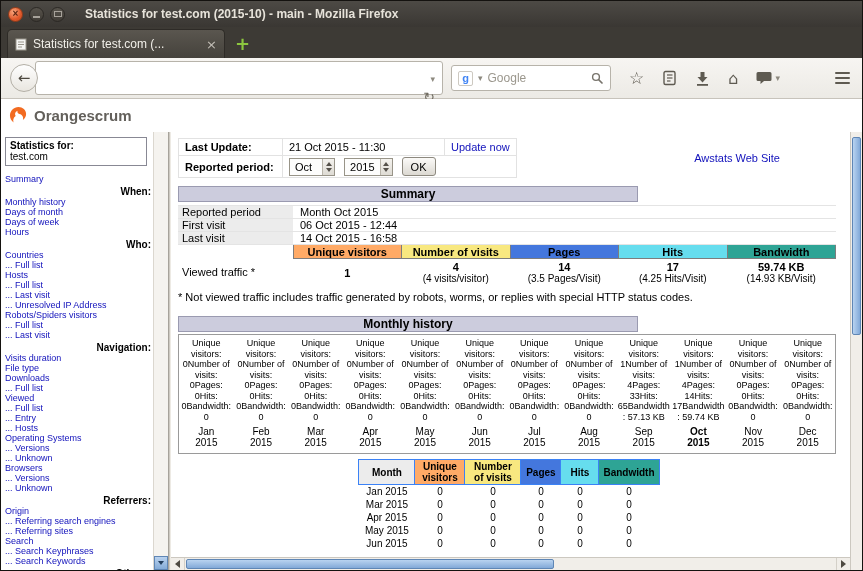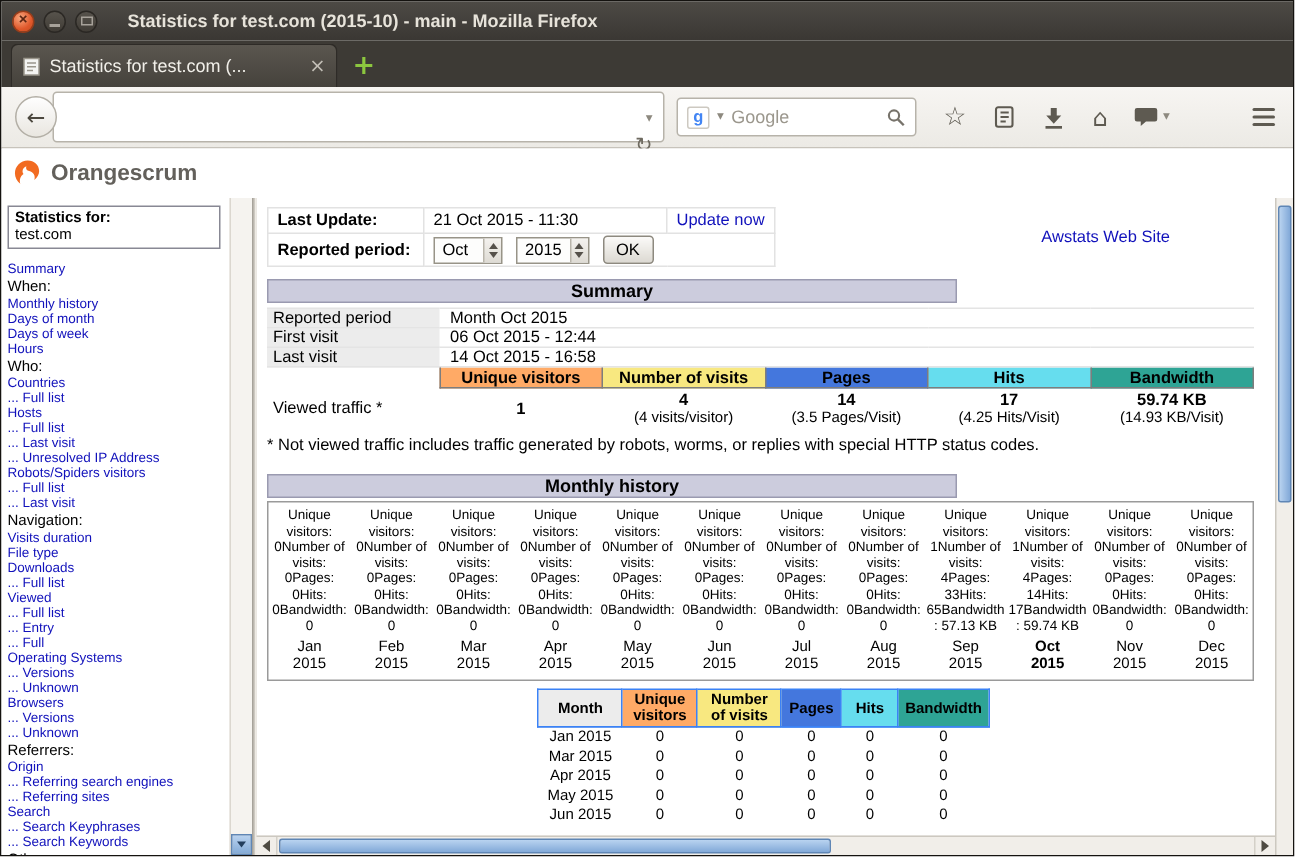--- a/index.html
+++ b/index.html
@@ -61,21 +61,21 @@
   .hs-btn.right{right:0;border-left:1px solid #d4d0c8;}
   .tri-left{border-top:4px solid transparent;border-bottom:4px solid transparent;border-right:5px solid #4e4a42;display:block;}
   .tri-right{border-top:4px solid transparent;border-bottom:4px solid transparent;border-left:5px solid #4e4a42;display:block;}
   .hs-thumb{position:absolute;left:15px;width:368px;top:1px;bottom:1px;background:linear-gradient(#b9d3f0,#82a9d8);border:1px solid #5f86b5;border-radius:2px;}
 
   
   .statsbox{border:1px solid #888894;padding:2px 4px 3px;margin:2px 4px 8px 0;}
   .sb-label{font-weight:bold;font-size:10px;display:block;}
   .sb-site{font-size:10px;display:block;}
   .m-link,.m-sub{display:block;color:#1111BB;font-size:9px;line-height:10px;text-decoration:none;cursor:pointer;}
-  .m-header{font-weight:normal;font-size:10px;line-height:11px;margin-top:2px;}
+  .m-header{font-weight:bold;font-size:10px;line-height:11px;margin-top:2px;text-align:right;}
 
   
   a{color:#1111BB;text-decoration:none;cursor:pointer;}
   .topinfo{border-collapse:collapse;}
   .topinfo td{border:1px solid #e2e2e2;padding:1px 6px;font-size:11px;height:17px;vertical-align:middle;}
   .tlabel{font-weight:bold;width:104px;}
   .tval{width:162px;}
   .spin{display:inline-flex;align-items:stretch;border:1px solid #989488;background:#fdfdfc;height:18px;margin-right:6px;vertical-align:middle;}
   .spin-val{padding:1px 5px;font-size:11px;display:flex;align-items:center;min-width:32px;}
   .spin-btns{width:12px;border-left:1px solid #b9b5ab;display:flex;flex-direction:column;align-items:center;justify-content:center;gap:2px;background:linear-gradient(#f4f2ee,#dedbd4);}
@@ -235,21 +235,21 @@
             <a class="m-sub">... Full list</a>
             <a class="m-sub">... Last visit</a>
             <div class="m-header">Navigation:</div>
             <a class="m-link">Visits duration</a>
             <a class="m-link">File type</a>
             <a class="m-link">Downloads</a>
             <a class="m-sub">... Full list</a>
             <a class="m-link">Viewed</a>
             <a class="m-sub">... Full list</a>
             <a class="m-sub">... Entry</a>
-            <a class="m-sub">... Full</a>
+            <a class="m-sub">... Hosts</a>
             <a class="m-link">Operating Systems</a>
             <a class="m-sub">... Versions</a>
             <a class="m-sub">... Unknown</a>
             <a class="m-link">Browsers</a>
             <a class="m-sub">... Versions</a>
             <a class="m-sub">... Unknown</a>
             <div class="m-header">Referrers:</div>
             <a class="m-link">Origin</a>
             <a class="m-sub">... Referring search engines</a>
             <a class="m-sub">... Referring sites</a>

